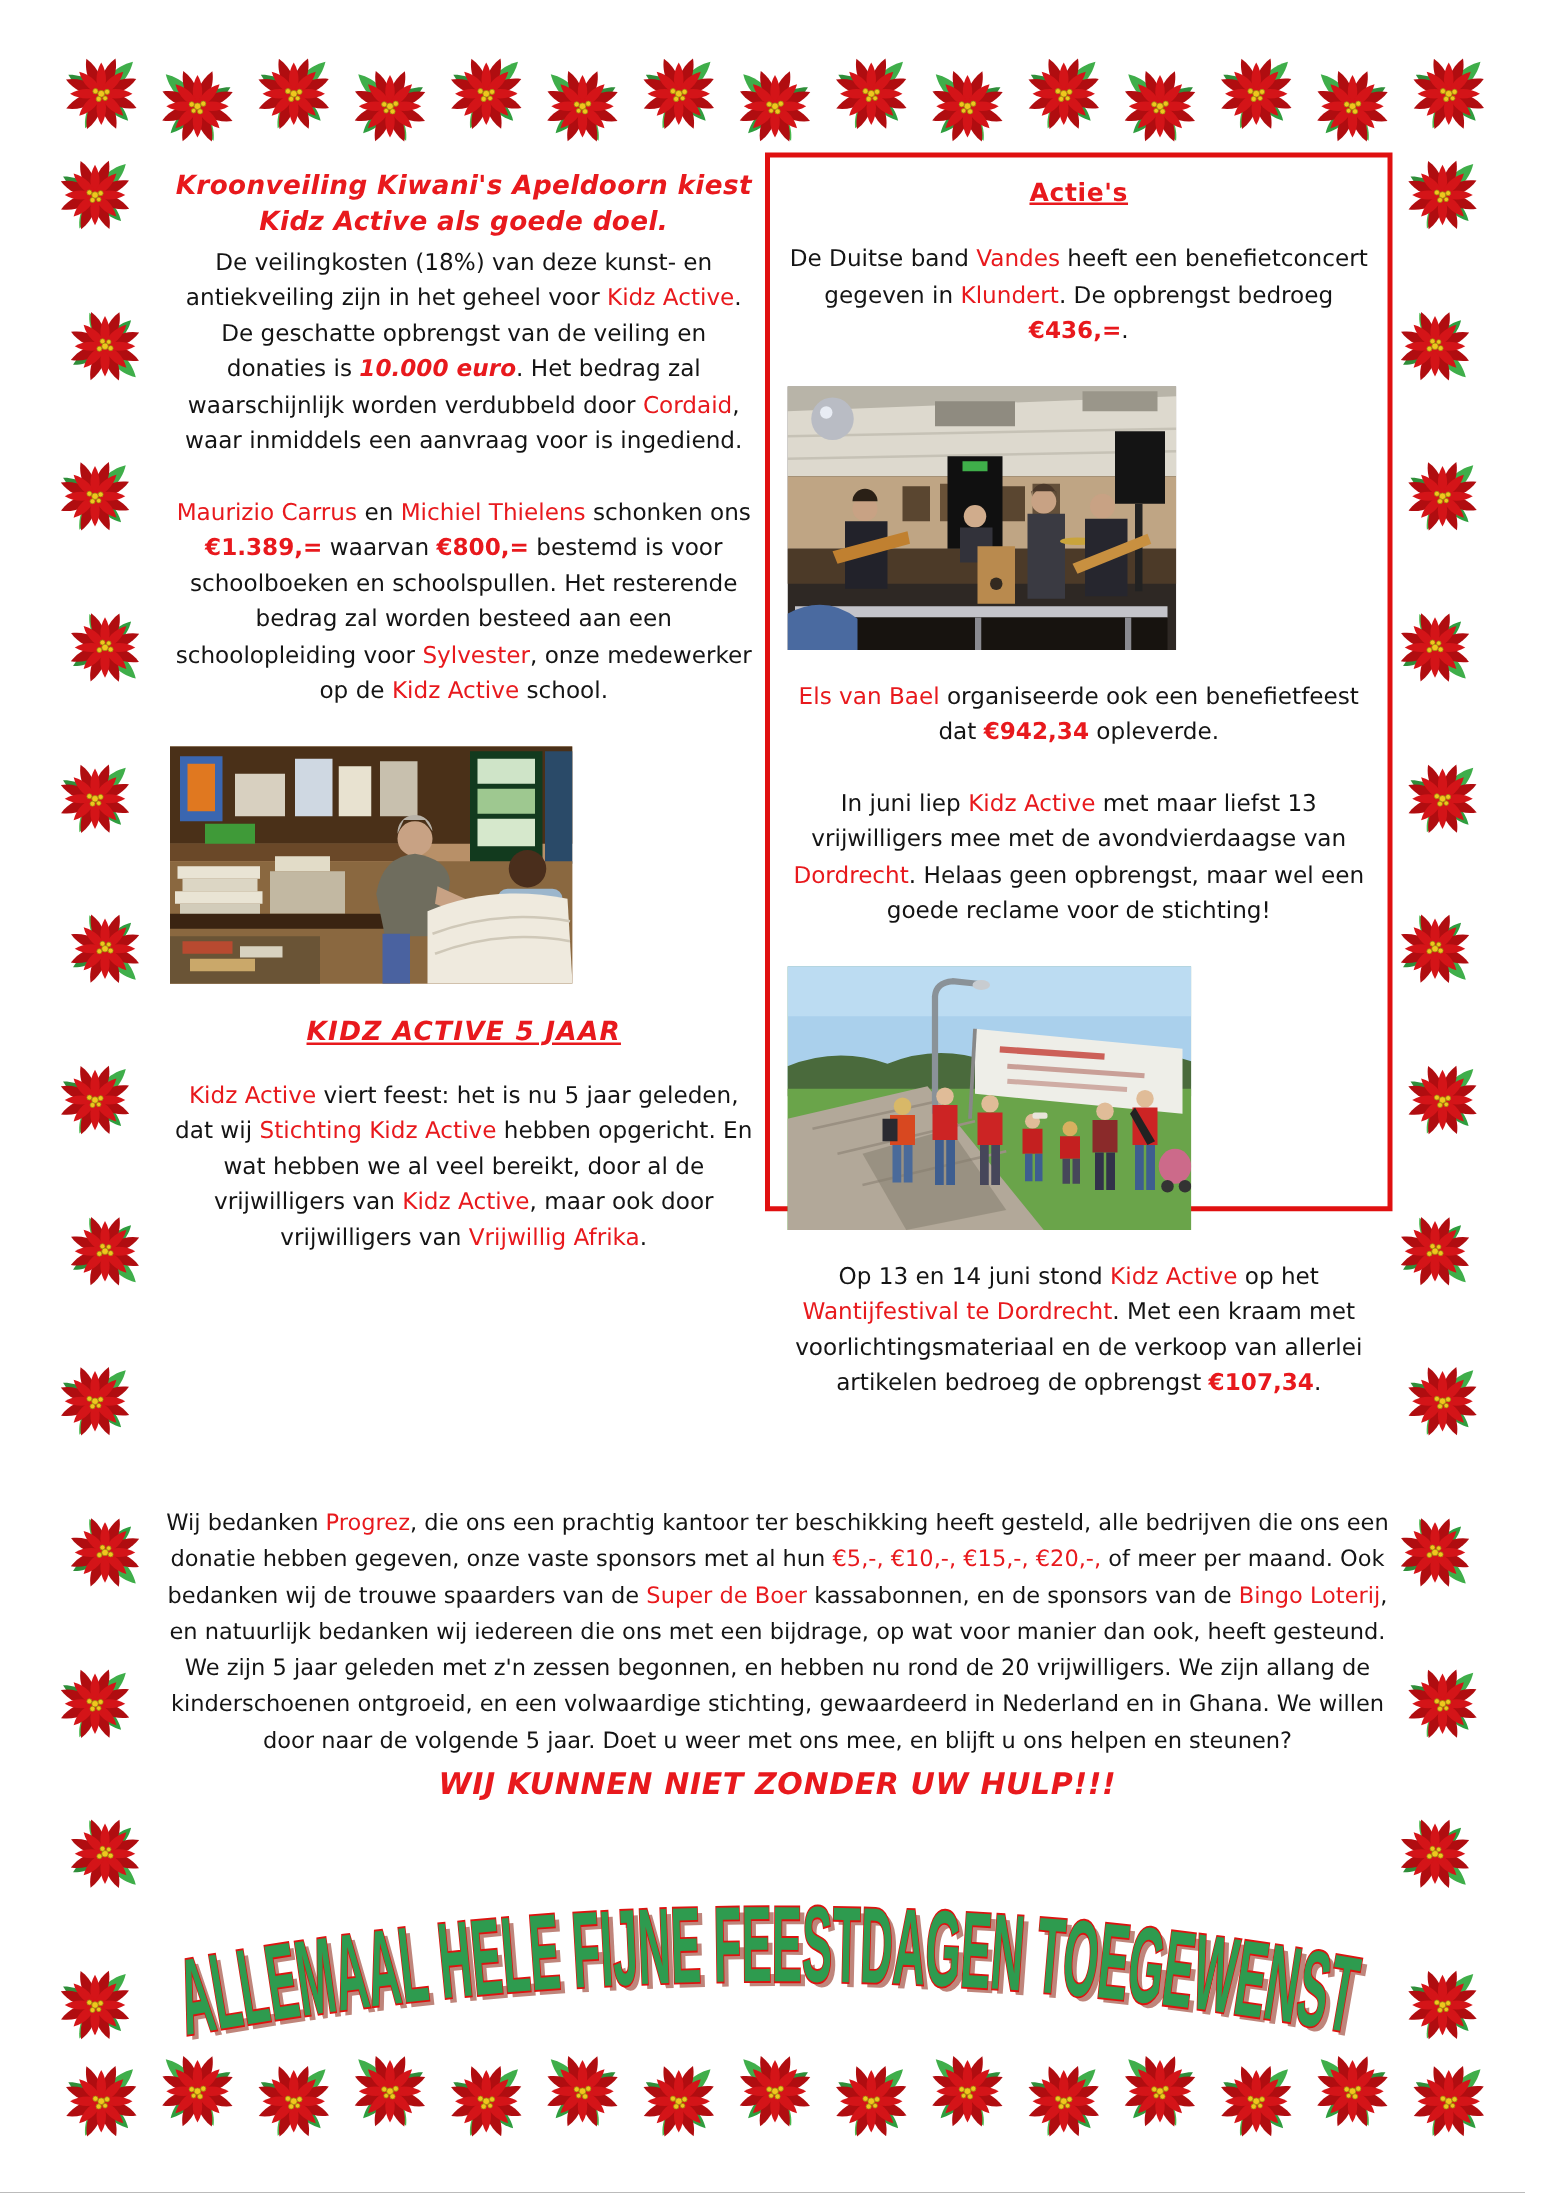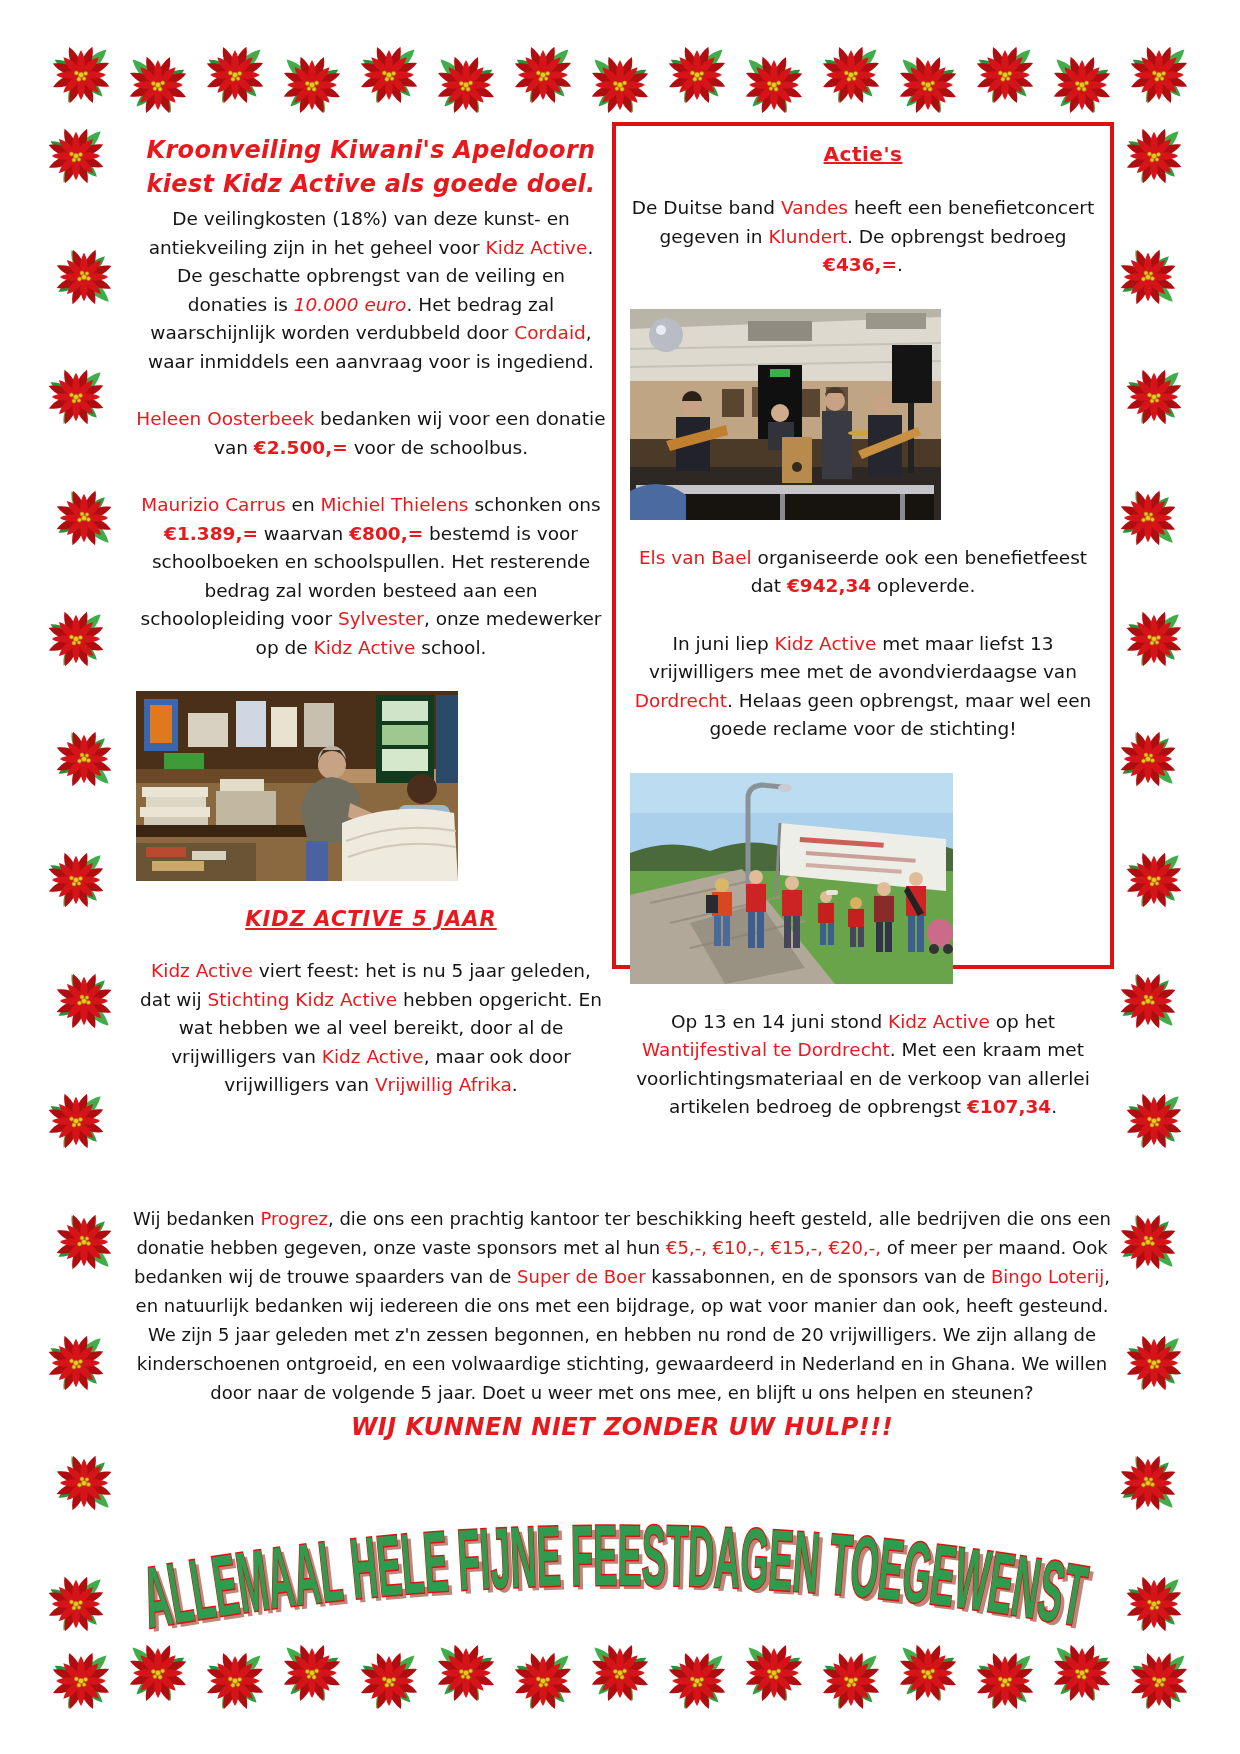--- a/index.html
+++ b/index.html
@@ -18,23 +18,23 @@
   .border-bottom{left:48px;top:1640px;width:1144px;height:74px;justify-content:space-between;align-items:flex-end;}
   .border-top svg:nth-child(even){transform:translateY(10px) scaleX(-1);}
   .border-bottom svg:nth-child(even){transform:translateY(-8px) scaleX(-1);}
   .border-left{left:44px;top:124px;width:72px;height:1512px;flex-direction:column;justify-content:space-between;}
   .border-right{left:1122px;top:124px;width:72px;height:1512px;flex-direction:column;justify-content:space-between;}
   .border-left svg:nth-child(even){transform:translateX(8px) scaleY(-1);}
   .border-right svg:nth-child(even){transform:translateX(-6px) scaleY(-1);}
   
   .r{color:var(--red);}
   .rb{color:var(--red);font-weight:bold;}
-  .rbi{color:var(--red);font-weight:normal;font-style:italic;}
+  .rbi{color:var(--red);font-weight:bold;font-style:italic;}
   .left-col{position:absolute;left:136px;top:134px;width:470px;text-align:center;}
-  .left-col h1{font-size:24px;line-height:1.4;color:var(--red);font-style:italic;font-weight:bold;margin:0 0 4px 0;letter-spacing:.3px;}
+  .left-col h1{font-size:21px;line-height:1.4;color:var(--red);font-style:italic;font-weight:bold;margin:0 0 4px 0;letter-spacing:.3px;}
   .left-col p,.actions-box p{font-size:18.5px;line-height:28.5px;margin:0 0 29px 0;}
   .left-col h2{font-size:21px;color:var(--red);font-style:italic;font-weight:bold;text-decoration:underline;margin:26px 0 26px 0;letter-spacing:1px;}
   .photo{margin:4px auto 26px auto;display:block;}
   .photo svg{display:block;}
   .actions-box{
     position:absolute;left:612px;top:122px;width:502px;height:847px;
     border:4px solid var(--box-border);box-sizing:border-box;
     padding:12px 14px 0 14px;text-align:center;background:#fff;
   }
   .actions-box h2{font-size:20px;color:var(--red);font-weight:bold;text-decoration:underline;margin:4px 0 28px 0;letter-spacing:.5px;}
@@ -266,21 +266,20 @@
         <use href="#poinsettia"></use>
       </svg>
       <svg class="flower" width="64" height="64">
         <use href="#poinsettia"></use>
       </svg>
     </div>
 
   <div class="left-col">
     <h1>Kroonveiling Kiwani's Apeldoorn kiest Kidz Active als goede doel.</h1>
     <p><span>De veilingkosten (18%) van deze kunst- en antiekveiling zijn in het geheel voor </span><span class="r">Kidz Active</span><span>. De geschatte opbrengst van de veiling en donaties is </span><span class="rbi">10.000 euro</span><span>. Het bedrag zal waarschijnlijk worden verdubbeld door </span><span class="r">Cordaid</span><span>, waar inmiddels een aanvraag voor is ingediend.</span></p>
-    <p><span class="r">Heleen Oosterbeek</span><span> bedanken wij voor een donatie van </span><span class="rb">€2.500,=</span><span> voor de schoolbus.</span></p>
     <p><span class="r">Maurizio Carrus</span><span> en </span><span class="r">Michiel Thielens</span><span> schonken ons  </span><span class="rb">€1.389,=</span><span> waarvan </span><span class="rb">€800,=</span><span>  bestemd is voor schoolboeken en schoolspullen. Het resterende bedrag zal worden besteed aan een schoolopleiding voor </span><span class="r">Sylvester</span><span>, onze medewerker op de </span><span class="r">Kidz Active</span><span> school.</span></p>
 
     <div class="photo">
       <svg width="322" height="190" viewBox="0 0 322 190">
         <rect width="322" height="190" fill="#b89068"></rect>
         <rect width="322" height="78" fill="#4a3018"></rect>
         <rect x="8" y="8" width="34" height="52" fill="#3a66b0"></rect>
         <rect x="14" y="14" width="22" height="38" fill="#e07820"></rect>
         <rect x="52" y="22" width="40" height="34" fill="#d8d0c0"></rect>
         <rect x="100" y="10" width="30" height="46" fill="#cfd8e2"></rect>

